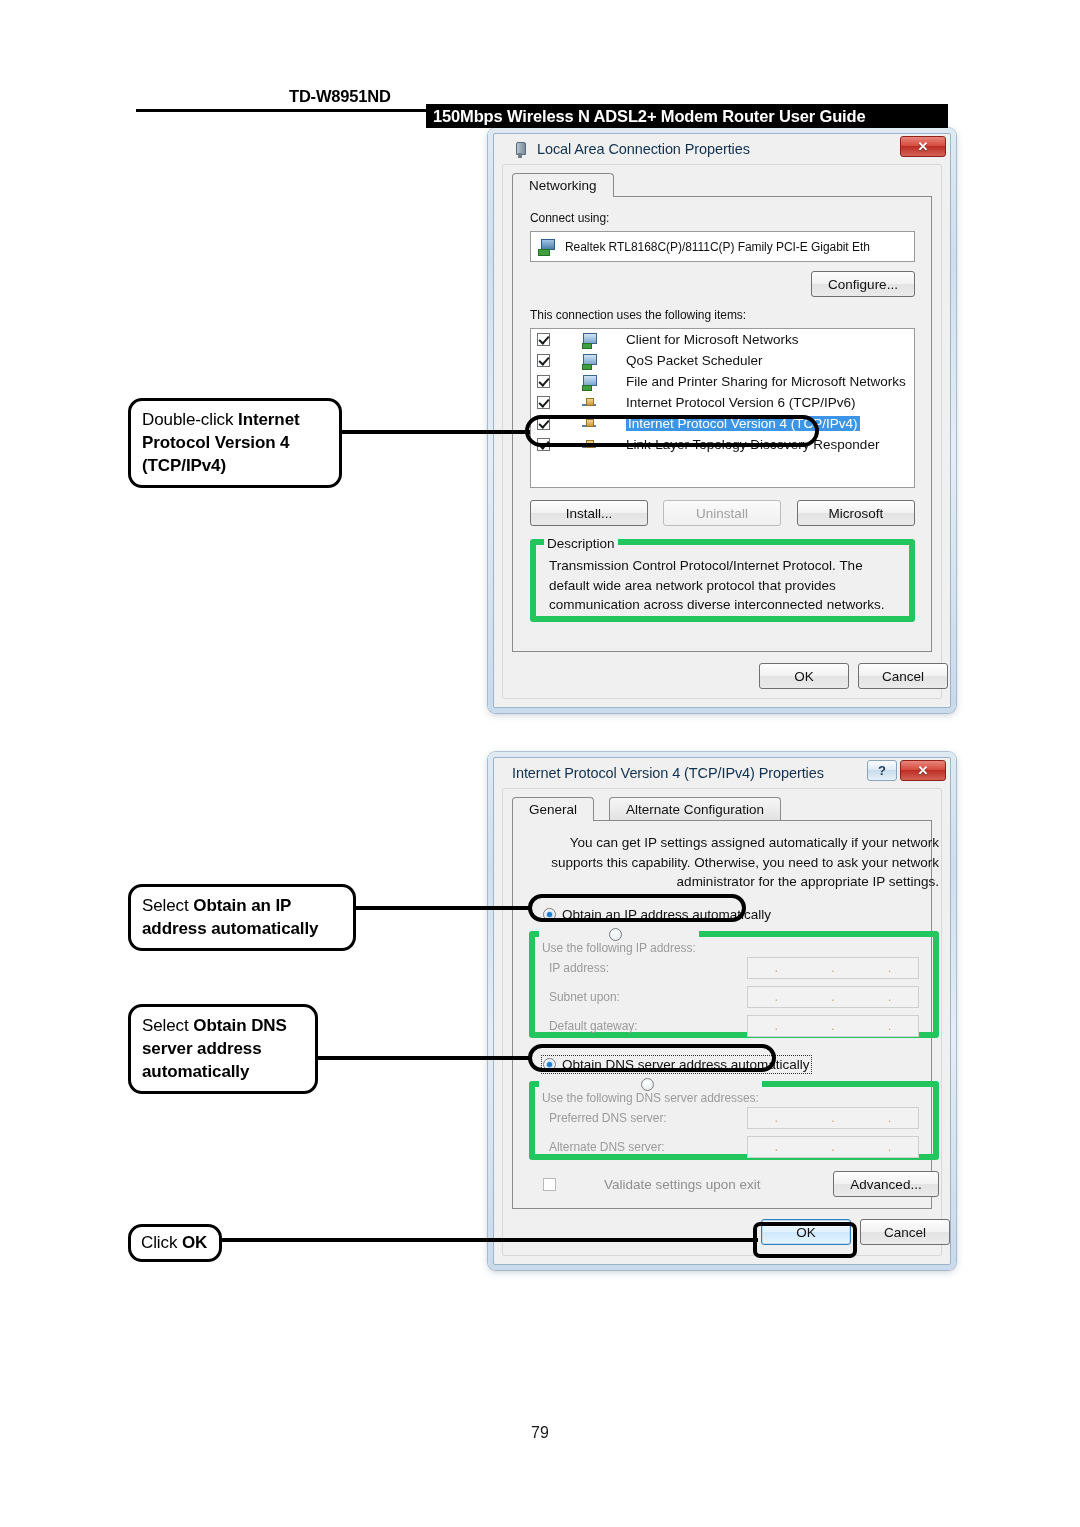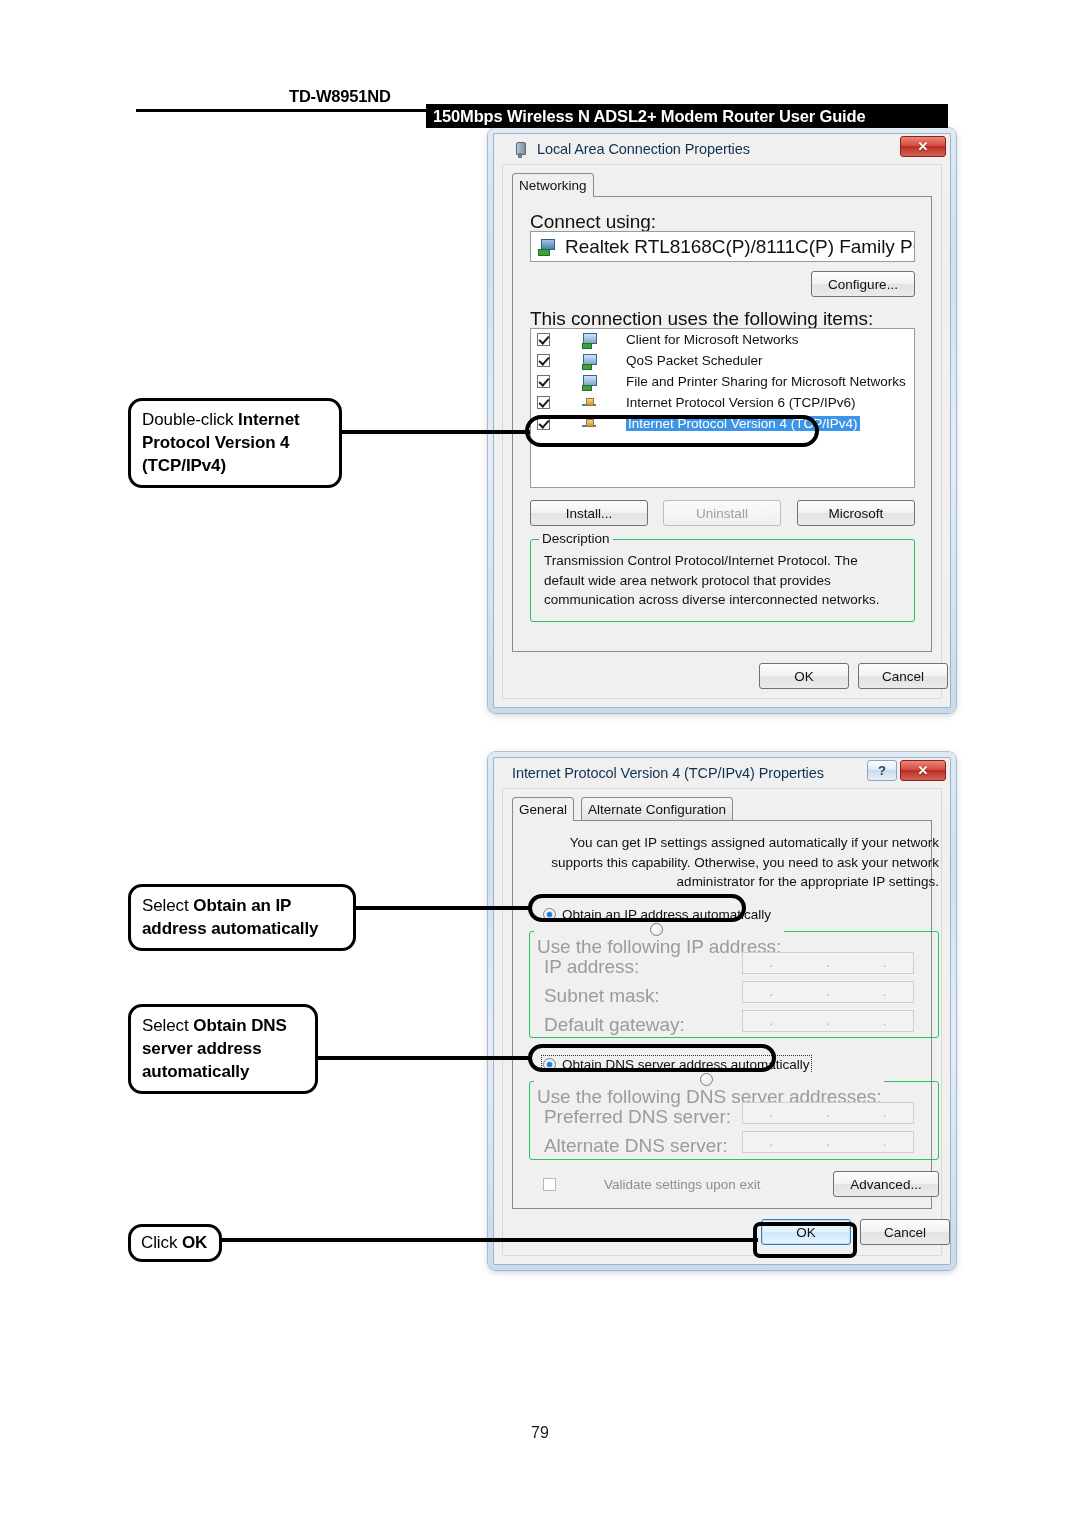--- a/index.html
+++ b/index.html
@@ -162,50 +162,50 @@
     position: absolute;
     left: 9px; top: 9px; right: 9px;
     height: 23px;
     display: flex;
     align-items: flex-end;
     border-bottom: 1px solid #8a8a8a;
     z-index: 2;
   }
   .tab {
     height: 23px;
-    padding: 0 6px;
+    padding: 0 16px;
     font-size: 13.5px;
     color: #111;
     line-height: 23px;
     border: 1px solid #8a8a8a;
     border-bottom: none;
     border-radius: 4px 4px 0 0;
     background: linear-gradient(to bottom,#f6f6f6,#e2e2e2);
-    margin-right: 7px;
+    margin-right: 15px;
     cursor: pointer;
     position: relative;
   }
   .tab.active {
     background: #f0f0f0;
     height: 24px;
     line-height: 24px;
     margin-bottom: -1px;
     z-index: 3;
   }
   .tabpanel {
     position: absolute;
     left: 9px; right: 9px; top: 32px;
     bottom: 46px;
     border: 1px solid #8a8a8a;
     border-top: none;
     background: #f0f0f0;
   }
 
   .lbl {
-    font-size: 19px;
+    font-size: 12px;
     color: #111;
     letter-spacing: -0.05px;
   }
   .lbl.dim { color: #9b9b9b; }
 
   
   .adapter-box {
     border: 1px solid #9a9a9a;
     background: #fff;
     height: 31px;
@@ -309,21 +309,21 @@
   }
   .pico.proto::after {
     content:""; position:absolute; left:5px; top:2px;
     width:6px; height:6px;
     background:linear-gradient(to bottom,#f3d68f,#c99a3c);
     border:1px solid #9c7324;
   }
 
   
   .groupbox {
-    border: 1px solid #22c55e;
+    border: 6px solid #22c55e;
     border-radius: 3px;
     position: relative;
   }
   .groupbox > .gb-legend {
     position: absolute;
     top: -9px; left: 8px;
     background: #f0f0f0;
     padding: 0 3px;
     font-size: 13.5px;
     color: #111;
@@ -471,20 +471,25 @@
           <div class="litem">
             <span class="cbx checked"></span>
             <span class="pico proto"></span>
             <span class="itxt">Internet Protocol Version 6 (TCP/IPv6)</span>
           </div>
           <div class="litem sel">
             <span class="cbx checked"></span>
             <span class="pico proto"></span>
             <span class="itxt">Internet Protocol Version 4 (TCP/IPv4)</span>
           </div>
+          <div class="litem">
+            <span class="cbx checked"></span>
+            <span class="pico proto"></span>
+            <span class="itxt">Link-Layer Topology Discovery Responder</span>
+          </div>
         </div>
 
         <div class="pbtn" style="position:absolute; left:17px; top:303px; width:118px;">
             <span>Install...</span>
           </div>
         <div class="pbtn disabled" style="position:absolute; left:150px; top:303px; width:118px;">
             <span>Uninstall</span>
           </div>
         <div class="pbtn" style="position:absolute; left:284px; top:303px; width:118px;">
             <span>Microsoft</span>
@@ -535,21 +540,21 @@
             <span class="lbl dim">Use the following IP address:</span>
           </span>
 
           <div class="lbl dim" style="position:absolute; left:14px; top:24px;">IP address:</div>
           <div class="ipfield" style="position:absolute; left:212px; top:20px; width:172px;">
               <span>.</span>
               <span>.</span>
               <span>.</span>
             </div>
 
-          <div class="lbl dim" style="position:absolute; left:14px; top:53px;">Subnet mask:</div>
+          <div class="lbl dim" style="position:absolute; left:14px; top:53px;">Subnet upon:</div>
           <div class="ipfield" style="position:absolute; left:212px; top:49px; width:172px;">
               <span>.</span>
               <span>.</span>
               <span>.</span>
             </div>
 
           <div class="lbl dim" style="position:absolute; left:14px; top:82px;">Default gateway:</div>
           <div class="ipfield" style="position:absolute; left:212px; top:78px; width:172px;">
               <span>.</span>
               <span>.</span>

